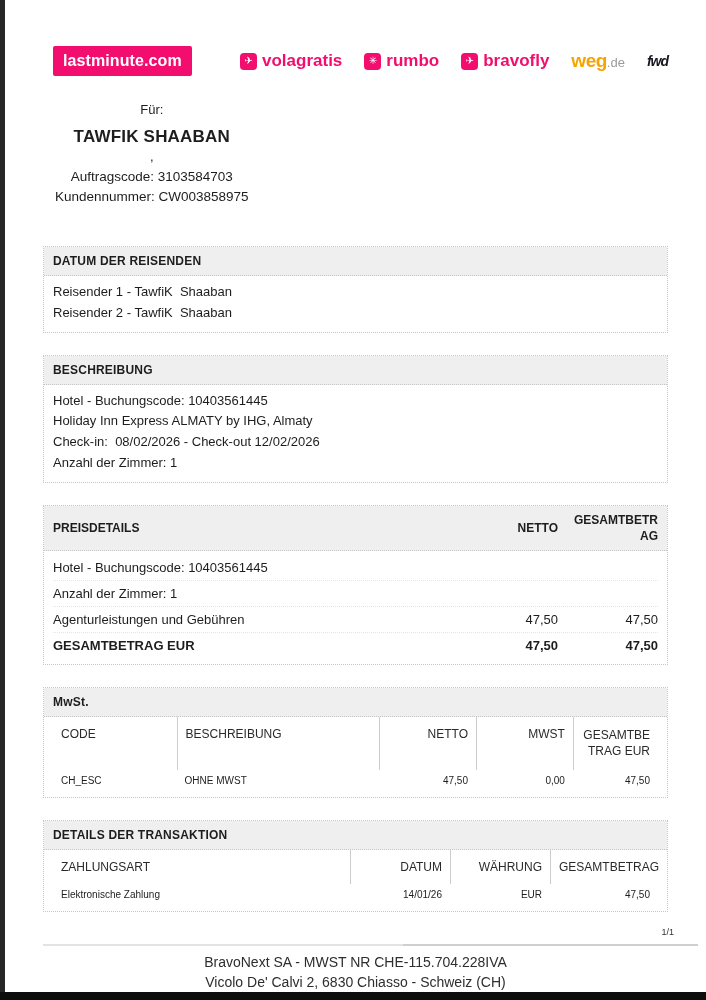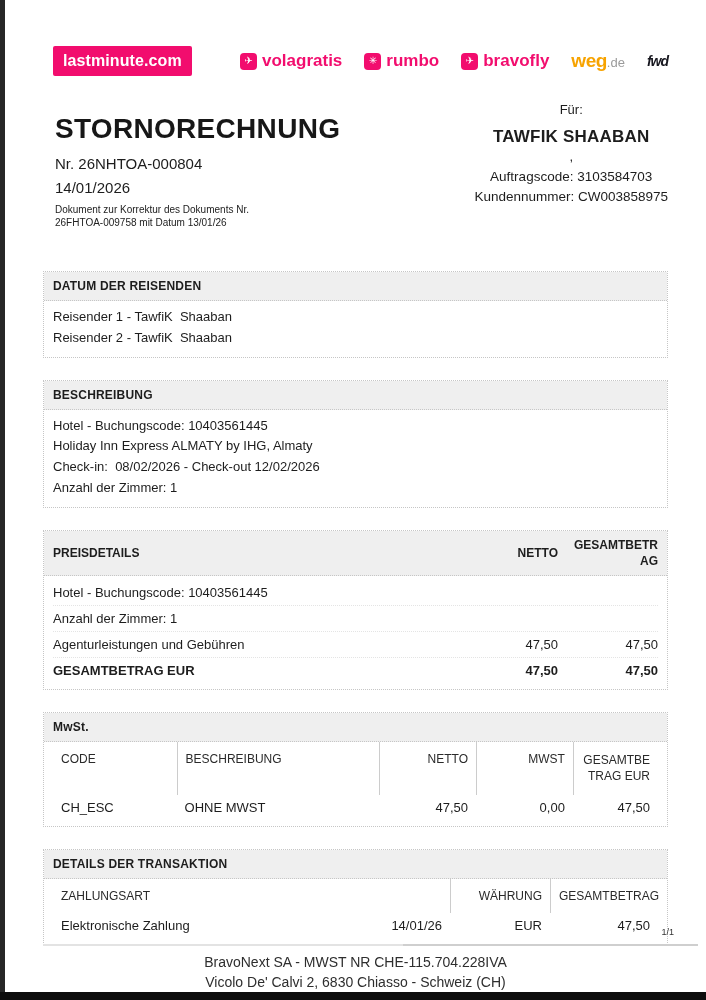--- a/index.html
+++ b/index.html
@@ -57,21 +57,21 @@
   .prow .plabel { flex: 1; }
   .prow .num { width: 110px; text-align: right; }
   .prow .num2 { width: 86px; margin-left: 14px; text-align: right; }
   .prow.bold { font-weight: bold; }
   .price-body { padding: 4px 9px 6px 9px; font-size: 13px; }
 
   
   .cols { display: flex; font-size: 12px; color: #2a2a2a; padding: 0 9px; }
   .cols .cell { padding: 10px 8px; }
   .cols .cell + .cell { border-left: 1px solid #cccccc; }
-  .vals { display: flex; font-size: 13px; padding: 2px 9px 8px 9px; }
+  .vals { display: flex; font-size: 10px; padding: 2px 9px 8px 9px; }
   .vals .cell { padding: 3px 8px; }
   .ta-r { text-align: right; }
   .wrapcell { word-break: break-all; line-height: 1.35; }
 
   .vat-c0 { width: 125px; } .vat-c1 { width: 205px; } .vat-c2 { width: 98px; } .vat-c3 { width: 98px; } .vat-c4 { width: 86px; }
   .tr-c0 { flex: 1; } .tr-c1 { width: 100px; } .tr-c2 { width: 100px; } .tr-c3 { width: 108px; }
 
   
   .page-num { position: absolute; right: 32px; top: 927px; font-size: 9px; color: #333; }
   .foot-line { position: absolute; left: 38px; right: 8px; top: 944px; height: 2px;
@@ -101,29 +101,20 @@
         <div class="partner">
           <span class="p-icon">✈</span>
           <span class="p-label">bravofly</span>
         </div>
         <div class="weg"><span>weg</span><span class="de">.de</span></div>
         <div class="fwd">fwd</div>
       </div>
     </div>
 
     <div class="header-row">
-      <div class="h-left">
-        <div class="doc-title">STORNORECHNUNG</div>
-        <div class="doc-number">Nr. 26NHTOA-000804</div>
-        <div class="doc-date">14/01/2026</div>
-        <div class="doc-correction">
-          <div>Dokument zur Korrektur des Dokuments Nr.</div>
-          <div>26FHTOA-009758 mit Datum 13/01/26</div>
-        </div>
-      </div>
       <div class="h-right">
         <div class="fuer">Für:</div>
         <div class="recipient">TAWFIK SHAABAN</div>
         <div class="r-comma">,</div>
         <div class="r-line">Auftragscode: 3103584703</div>
         <div class="r-line">Kundennummer: CW003858975</div>
       </div>
     </div>
 
     <div class="sections">
@@ -191,20 +182,21 @@
           <div class="cell vat-c2 ta-r">47,50</div>
           <div class="cell vat-c3 ta-r">0,00</div>
           <div class="cell vat-c4 ta-r">47,50</div>
         </div>
       </div>
 
       <div class="section">
         <div class="sec-header">DETAILS DER TRANSAKTION</div>
         <div class="cols">
           <div class="cell tr-c0">ZAHLUNGSART</div>
+          <div class="cell tr-c1 ta-r">DATUM</div>
           <div class="cell tr-c2 ta-r">WÄHRUNG</div>
           <div class="cell tr-c3 ta-r">GESAMTBETRAG</div>
         </div>
         <div class="vals">
           <div class="cell tr-c0">Elektronische Zahlung</div>
           <div class="cell tr-c1 ta-r">14/01/26</div>
           <div class="cell tr-c2 ta-r">EUR</div>
           <div class="cell tr-c3 ta-r">47,50</div>
         </div>
       </div>

